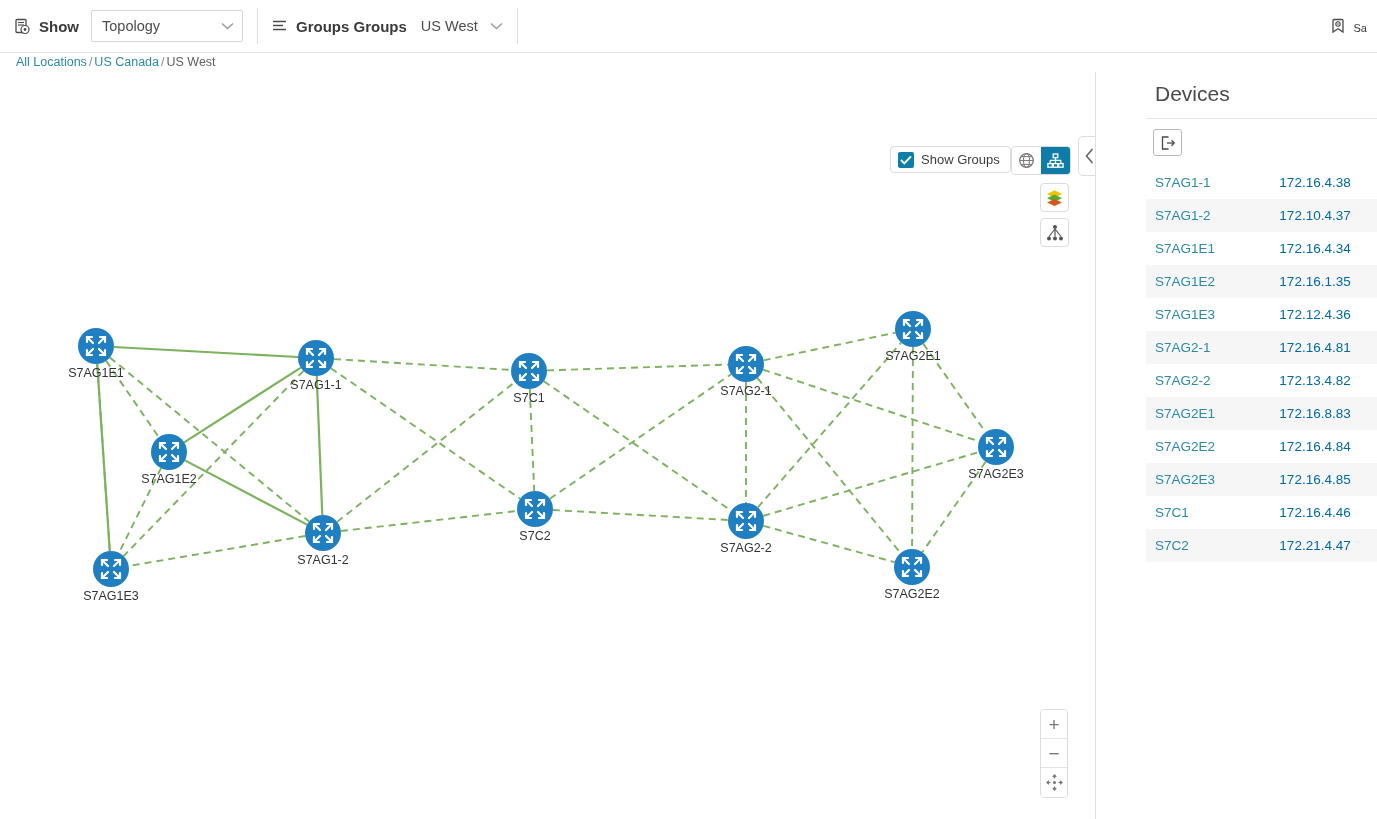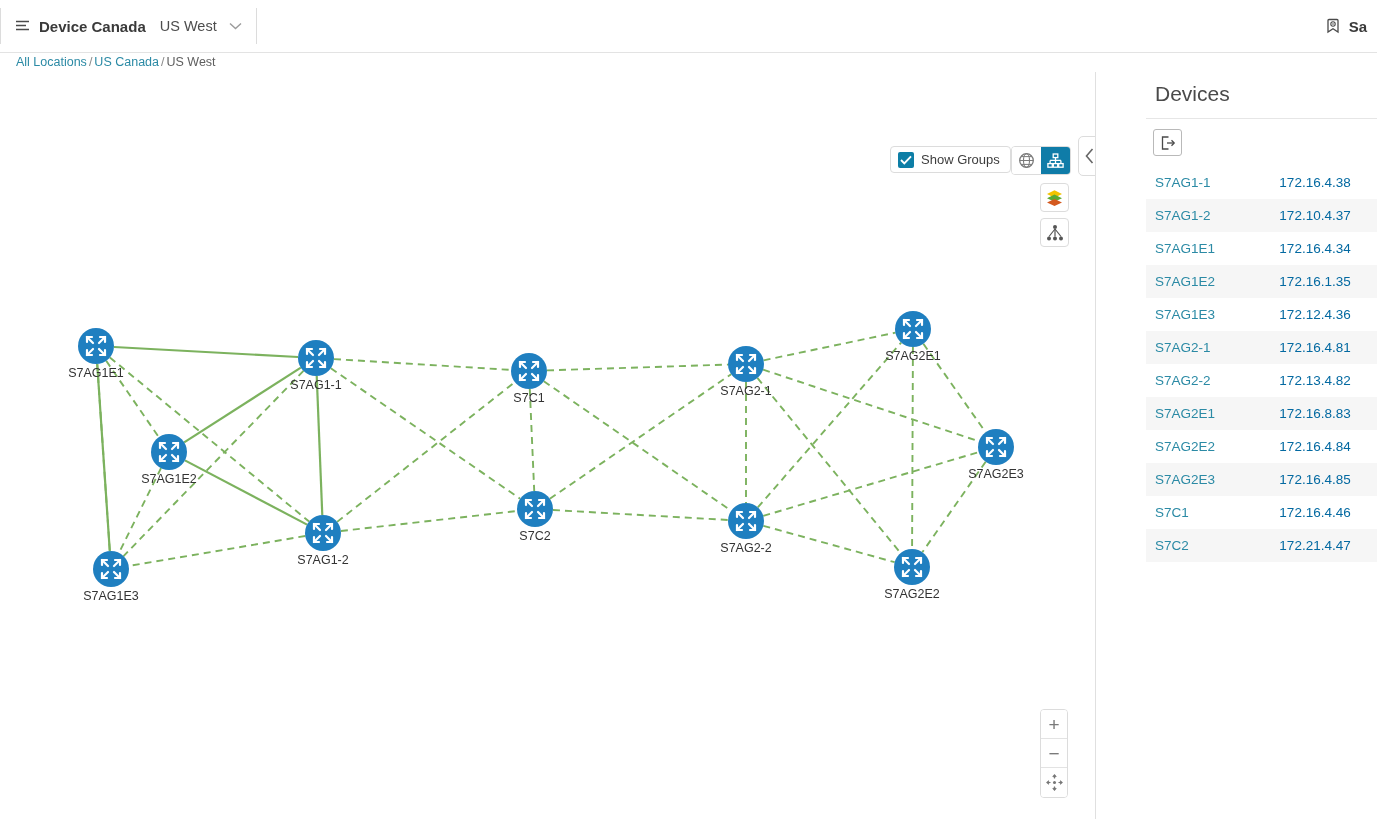--- a/index.html
+++ b/index.html
@@ -39,22 +39,22 @@
   .plain-select .val { font-size: 14.5px; color: #4d4d4d; }
 
   .chev { width: 13px; height: 8px; }
   .chev svg { display:block; }
 
   .tb-right {
     margin-left: auto; display:flex; align-items:center;
     padding-right: 0; height: 53px;
   }
   .save-btn {
-    display:flex; align-items:center; gap:7px;
-    font-size:15px; font-weight:bold; color:#3a3a3a;
+    display:flex; align-items:flex-end; gap:7px;
+    font-size:11px; font-weight:normal; color:#3a3a3a;
     padding-right: 10px; white-space: nowrap;
   }
 
   
   .breadcrumb {
     position: absolute; top: 53px; left: 0; width: 1096px; height: 18px;
     display: flex; align-items: center; padding-left: 16px;
     font-size: 12.5px; color: #5e5e5e;
   }
   .breadcrumb a { color: #2b8aa5; text-decoration: none; }
@@ -161,32 +161,52 @@
   .dev-row .td.host { color:#2b8aa5; }
   .dev-row .td.ip { color:#0369a1; }
 </style>
 </head>
 <body>
 
 <div id="app">
 
   <div class="toolbar">
 
+    <div class="tb-group">
+      <span class="ico">
+        <svg width="17" height="17" viewBox="0 0 17 17">
+          <rect x="2" y="1.5" width="10" height="13" rx="1" fill="none" stroke="#4a4a4a" stroke-width="1.3"></rect>
+          <line x1="4" y1="4.5" x2="10" y2="4.5" stroke="#4a4a4a" stroke-width="1.1"></line>
+          <line x1="4" y1="7" x2="10" y2="7" stroke="#4a4a4a" stroke-width="1.1"></line>
+          <circle cx="11" cy="11.5" r="4" fill="#fff" stroke="#4a4a4a" stroke-width="1.2"></circle>
+          <circle cx="11" cy="11.5" r="1.4" fill="#4a4a4a"></circle>
+        </svg>
+      </span>
+      <span class="tb-label">Show</span>
+      <div class="select-box">
+        <span class="val">Topology</span>
+        <span class="chev">
+          <svg width="13" height="8" viewBox="0 0 13 8">
+              <polyline points="1,1.5 6.5,6.5 12,1.5" fill="none" stroke="#9b9b9b" stroke-width="1.4"></polyline>
+            </svg>
+        </span>
+      </div>
+    </div>
 
     <div class="tb-sep"></div>
 
     <div class="tb-group">
       <span class="ico">
         <svg width="16" height="14" viewBox="0 0 16 14">
           <line x1="1" y1="2.5" x2="14" y2="2.5" stroke="#4a4a4a" stroke-width="1.5"></line>
           <line x1="1" y1="6.5" x2="11" y2="6.5" stroke="#4a4a4a" stroke-width="1.5"></line>
           <line x1="1" y1="10.5" x2="14" y2="10.5" stroke="#4a4a4a" stroke-width="1.5"></line>
         </svg>
       </span>
-      <span class="tb-label">Device Canada</span>
+      <span class="tb-label">Groups Groups</span>
       <div class="plain-select">
         <span class="val">US West</span>
         <span class="chev">
           <svg width="13" height="8" viewBox="0 0 13 8">
               <polyline points="1,1.5 6.5,6.5 12,1.5" fill="none" stroke="#9b9b9b" stroke-width="1.4"></polyline>
             </svg>
         </span>
       </div>
     </div>
 

